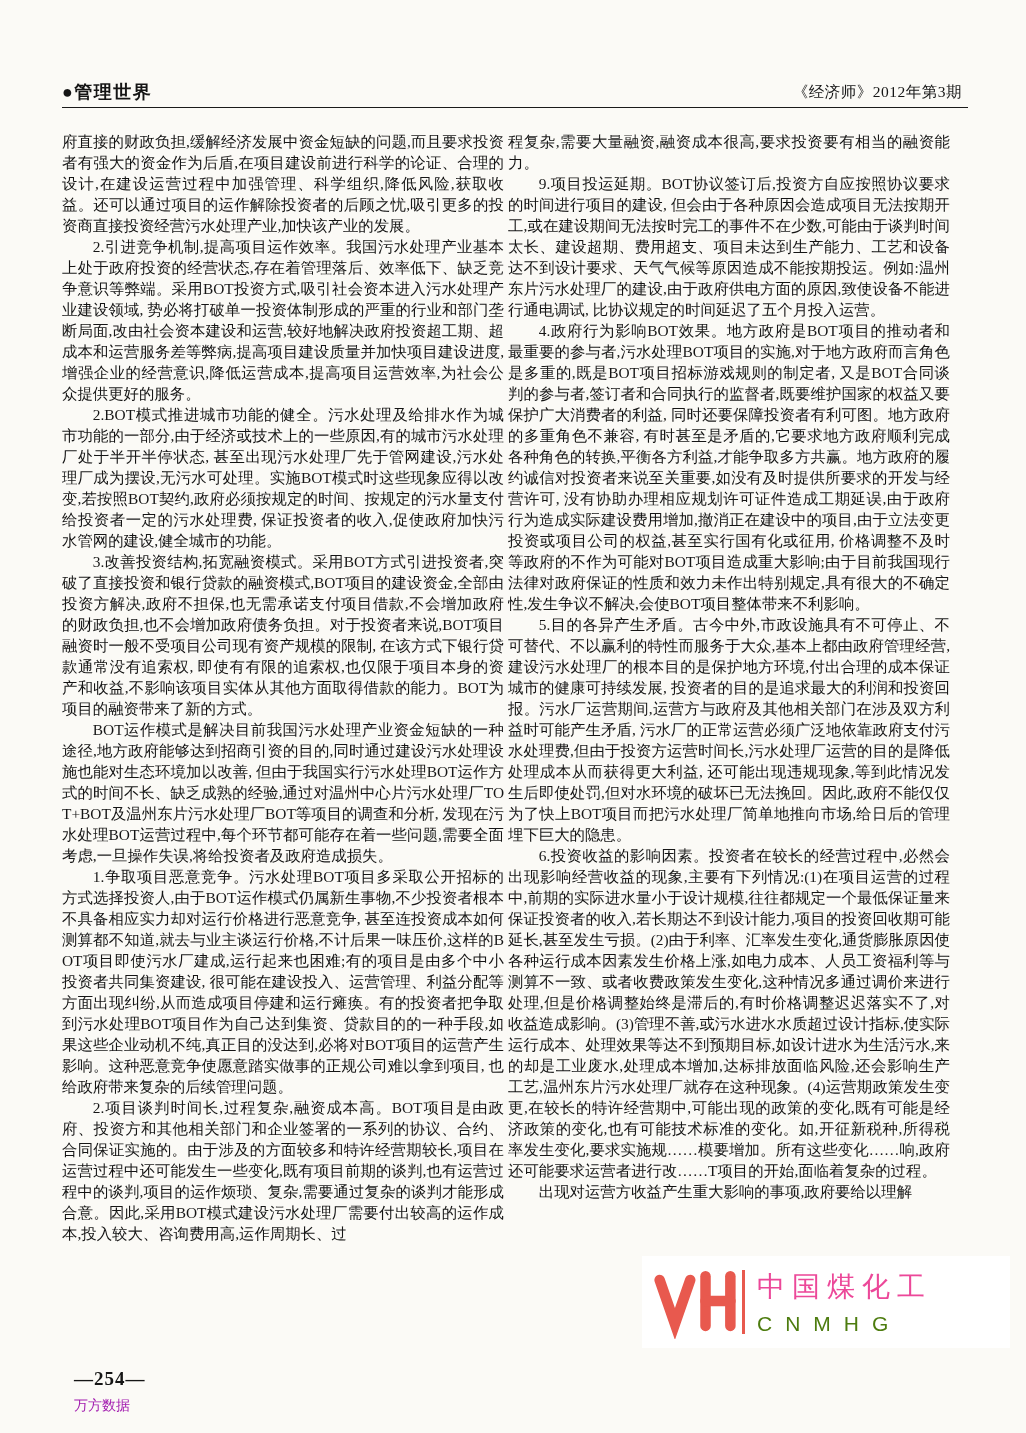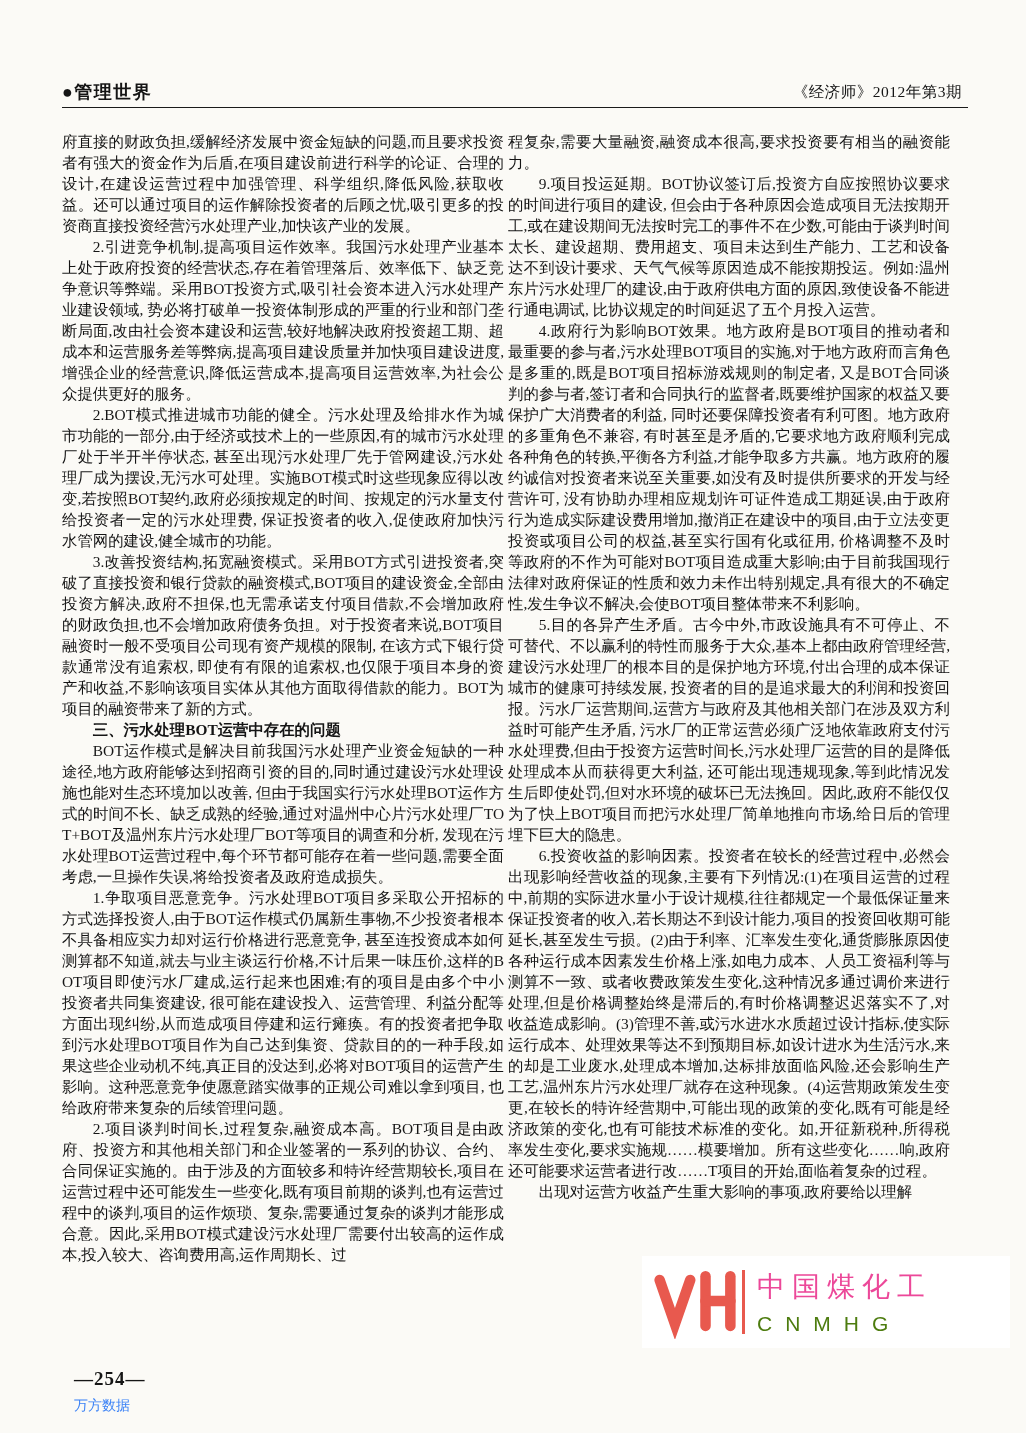--- a/index.html
+++ b/index.html
@@ -45,21 +45,21 @@
   }
   .para.no-indent { text-indent: 0; }
   .para.heading { font-weight: bold; }
   .footer {
     position: absolute; left: 74px; top: 1368px;
   }
   .page-number { font-size: 19px; font-weight: bold; letter-spacing: 1px; }
   .scan-watermark {
     margin-top: 7px;
     font-size: 14px;
-    color: #3b82f6;
+    color: #a21caf;
     font-family: "Liberation Sans", sans-serif;
   }
   .brand-watermark {
     position: absolute; left: 642px; top: 1256px;
     width: 368px; height: 92px;
     background: rgba(255,255,255,0.94);
     display: flex; align-items: center;
     padding-left: 10px; box-sizing: border-box;
   }
   .brand-logo { flex: 0 0 86px; height: 74px; }
@@ -92,21 +92,20 @@
   </div>
 
   <div class="rule"></div>
 
   <div class="columns">
     <div class="col">
         <p class="para no-indent">府直接的财政负担,缓解经济发展中资金短缺的问题,而且要求投资者有强大的资金作为后盾,在项目建设前进行科学的论证、合理的设计,在建设运营过程中加强管理、科学组织,降低风险,获取收益。还可以通过项目的运作解除投资者的后顾之忧,吸引更多的投资商直接投资经营污水处理产业,加快该产业的发展。</p>
         <p class="para">2.引进竞争机制,提高项目运作效率。我国污水处理产业基本上处于政府投资的经营状态,存在着管理落后、效率低下、缺乏竞争意识等弊端。采用BOT投资方式,吸引社会资本进入污水处理产业建设领域, 势必将打破单一投资体制形成的严重的行业和部门垄断局面,改由社会资本建设和运营,较好地解决政府投资超工期、超成本和运营服务差等弊病,提高项目建设质量并加快项目建设进度,增强企业的经营意识,降低运营成本,提高项目运营效率,为社会公众提供更好的服务。</p>
         <p class="para">2.BOT模式推进城市功能的健全。污水处理及给排水作为城市功能的一部分,由于经济或技术上的一些原因,有的城市污水处理厂处于半开半停状态, 甚至出现污水处理厂先于管网建设,污水处理厂成为摆设,无污水可处理。实施BOT模式时这些现象应得以改变,若按照BOT契约,政府必须按规定的时间、按规定的污水量支付给投资者一定的污水处理费, 保证投资者的收入,促使政府加快污水管网的建设,健全城市的功能。</p>
         <p class="para">3.改善投资结构,拓宽融资模式。采用BOT方式引进投资者,突破了直接投资和银行贷款的融资模式,BOT项目的建设资金,全部由投资方解决,政府不担保,也无需承诺支付项目借款,不会增加政府的财政负担,也不会增加政府债务负担。对于投资者来说,BOT项目融资时一般不受项目公司现有资产规模的限制, 在该方式下银行贷款通常没有追索权, 即使有有限的追索权,也仅限于项目本身的资产和收益,不影响该项目实体从其他方面取得借款的能力。BOT为项目的融资带来了新的方式。</p>
-        <p class="para heading">三、污水处理BOT运营中存在的问题</p>
         <p class="para">BOT运作模式是解决目前我国污水处理产业资金短缺的一种途径,地方政府能够达到招商引资的目的,同时通过建设污水处理设施也能对生态环境加以改善, 但由于我国实行污水处理BOT运作方式的时间不长、缺乏成熟的经验,通过对温州中心片污水处理厂TOT+BOT及温州东片污水处理厂BOT等项目的调查和分析, 发现在污水处理BOT运营过程中,每个环节都可能存在着一些问题,需要全面考虑,一旦操作失误,将给投资者及政府造成损失。</p>
         <p class="para">1.争取项目恶意竞争。污水处理BOT项目多采取公开招标的方式选择投资人,由于BOT运作模式仍属新生事物,不少投资者根本不具备相应实力却对运行价格进行恶意竞争, 甚至连投资成本如何测算都不知道,就去与业主谈运行价格,不计后果一味压价,这样的BOT项目即使污水厂建成,运行起来也困难;有的项目是由多个中小投资者共同集资建设, 很可能在建设投入、运营管理、利益分配等方面出现纠纷,从而造成项目停建和运行瘫痪。有的投资者把争取到污水处理BOT项目作为自己达到集资、贷款目的的一种手段,如果这些企业动机不纯,真正目的没达到,必将对BOT项目的运营产生影响。这种恶意竞争使愿意踏实做事的正规公司难以拿到项目, 也给政府带来复杂的后续管理问题。</p>
         <p class="para">2.项目谈判时间长,过程复杂,融资成本高。BOT项目是由政府、投资方和其他相关部门和企业签署的一系列的协议、合约、合同保证实施的。由于涉及的方面较多和特许经营期较长,项目在运营过程中还可能发生一些变化,既有项目前期的谈判,也有运营过程中的谈判,项目的运作烦琐、复杂,需要通过复杂的谈判才能形成合意。因此,采用BOT模式建设污水处理厂需要付出较高的运作成本,投入较大、咨询费用高,运作周期长、过</p>
       </div>
     <div class="col">
         <p class="para no-indent">程复杂,需要大量融资,融资成本很高,要求投资要有相当的融资能力。</p>
         <p class="para">9.项目投运延期。BOT协议签订后,投资方自应按照协议要求的时间进行项目的建设, 但会由于各种原因会造成项目无法按期开工,或在建设期间无法按时完工的事件不在少数,可能由于谈判时间太长、建设超期、费用超支、项目未达到生产能力、工艺和设备达不到设计要求、天气气候等原因造成不能按期投运。例如:温州东片污水处理厂的建设,由于政府供电方面的原因,致使设备不能进行通电调试, 比协议规定的时间延迟了五个月投入运营。</p>
         <p class="para">4.政府行为影响BOT效果。地方政府是BOT项目的推动者和最重要的参与者,污水处理BOT项目的实施,对于地方政府而言角色是多重的,既是BOT项目招标游戏规则的制定者, 又是BOT合同谈判的参与者,签订者和合同执行的监督者,既要维护国家的权益又要保护广大消费者的利益, 同时还要保障投资者有利可图。地方政府的多重角色不兼容, 有时甚至是矛盾的,它要求地方政府顺利完成各种角色的转换,平衡各方利益,才能争取多方共赢。地方政府的履约诚信对投资者来说至关重要,如没有及时提供所要求的开发与经营许可, 没有协助办理相应规划许可证件造成工期延误,由于政府行为造成实际建设费用增加,撤消正在建设中的项目,由于立法变更投资或项目公司的权益,甚至实行国有化或征用, 价格调整不及时等政府的不作为可能对BOT项目造成重大影响;由于目前我国现行法律对政府保证的性质和效力未作出特别规定,具有很大的不确定性,发生争议不解决,会使BOT项目整体带来不利影响。</p>
         <p class="para">5.目的各异产生矛盾。古今中外,市政设施具有不可停止、不可替代、不以赢利的特性而服务于大众,基本上都由政府管理经营,建设污水处理厂的根本目的是保护地方环境,付出合理的成本保证城市的健康可持续发展, 投资者的目的是追求最大的利润和投资回报。污水厂运营期间,运营方与政府及其他相关部门在涉及双方利益时可能产生矛盾, 污水厂的正常运营必须广泛地依靠政府支付污水处理费,但由于投资方运营时间长,污水处理厂运营的目的是降低处理成本从而获得更大利益, 还可能出现违规现象,等到此情况发生后即使处罚,但对水环境的破坏已无法挽回。因此,政府不能仅仅为了快上BOT项目而把污水处理厂简单地推向市场,给日后的管理埋下巨大的隐患。</p>
         <p class="para">6.投资收益的影响因素。投资者在较长的经营过程中,必然会出现影响经营收益的现象,主要有下列情况:(1)在项目运营的过程中,前期的实际进水量小于设计规模,往往都规定一个最低保证量来保证投资者的收入,若长期达不到设计能力,项目的投资回收期可能延长,甚至发生亏损。(2)由于利率、汇率发生变化,通货膨胀原因使各种运行成本因素发生价格上涨,如电力成本、人员工资福利等与测算不一致、或者收费政策发生变化,这种情况多通过调价来进行处理,但是价格调整始终是滞后的,有时价格调整迟迟落实不了,对收益造成影响。(3)管理不善,或污水进水水质超过设计指标,使实际运行成本、处理效果等达不到预期目标,如设计进水为生活污水,来的却是工业废水,处理成本增加,达标排放面临风险,还会影响生产工艺,温州东片污水处理厂就存在这种现象。(4)运营期政策发生变更,在较长的特许经营期中,可能出现的政策的变化,既有可能是经济政策的变化,也有可能技术标准的变化。如,开征新税种,所得税率发生变化,要求实施规……模要增加。所有这些变化……响,政府还可能要求运营者进行改……T项目的开始,面临着复杂的过程。</p>

